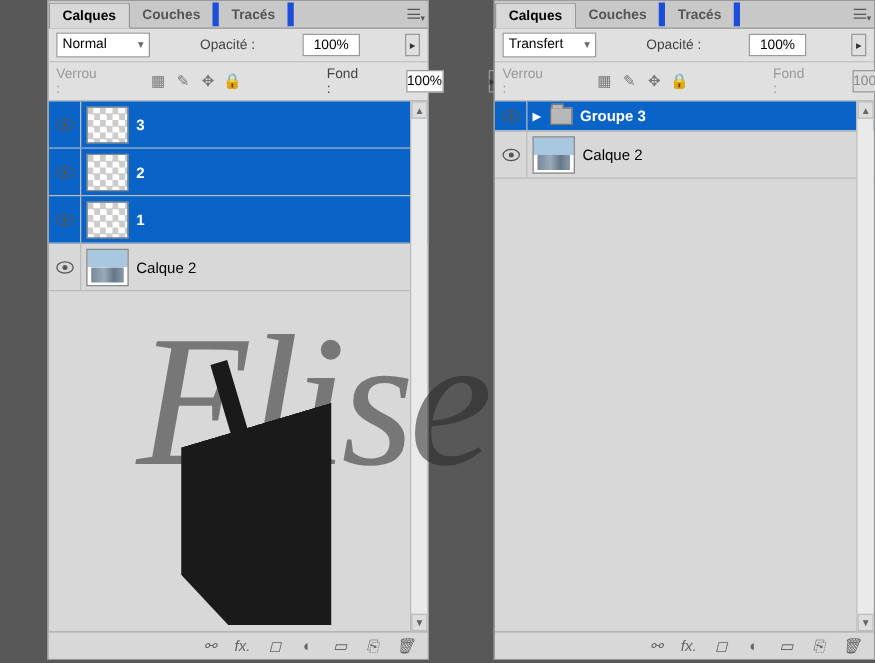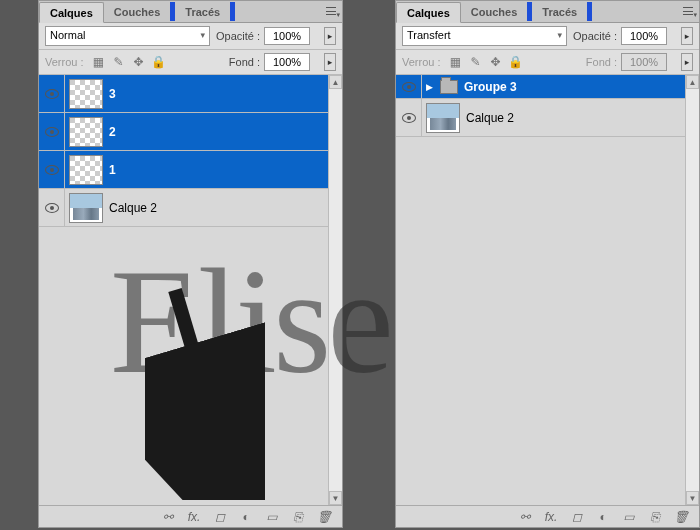--- a/index.html
+++ b/index.html
@@ -5,26 +5,26 @@
 *{box-sizing:border-box;margin:0;padding:0;font-family:Tahoma,Arial,sans-serif;font-size:11px;}
 body{background:#585858;width:700px;height:530px;position:relative;overflow:hidden;}
 .panel{position:absolute;background:#d8d8d8;border:1px solid #999;display:flex;flex-direction:column;}
 .tabs{display:flex;align-items:center;height:22px;background:#c8c8c8;border-bottom:1px solid #999;position:relative;}
 .tab{padding:4px 10px 3px;font-weight:bold;color:#555;cursor:pointer;border-right:5px solid #1d4ed8;position:relative;}
 .tab.active{background:#d8d8d8;color:#000;border-top:1px solid #999;border-left:1px solid #999;border-right:1px solid #999;border-bottom:1px solid #d8d8d8;margin-bottom:-1px;border-radius:2px 2px 0 0;}
 .panel-menu{position:absolute;right:4px;top:4px;width:14px;height:12px;cursor:pointer;display:flex;flex-direction:column;justify-content:space-between;padding:2px;}
 .panel-menu div{height:1px;background:#555;}
 .panel-menu::after{content:"▾";position:absolute;right:-2px;top:6px;font-size:7px;color:#555;}
 .row{display:flex;align-items:center;padding:3px 6px;border-bottom:1px solid #bbb;}
-.row.light{background:#e0e0e0;}
+.row.light{background:#e0e0e0;gap:34px;}
 .blend-select{flex:1;height:20px;background:#fff;border:1px solid #999;padding:2px 4px;position:relative;margin-right:6px;}
 .blend-select .caret{position:absolute;right:4px;top:3px;font-size:9px;color:#666;}
 .label{color:#444;margin-right:4px;}
 .label.dim{color:#999;}
-.pct-box{width:46px;height:18px;background:#fff;border:1px solid #999;display:flex;align-items:center;justify-content:center;margin-right:14px;}
+.pct-box{width:46px;height:18px;background:#fff;border:1px solid #999;display:flex;align-items:center;justify-content:center;margin-right:2px;}
 .pct-box.dim{background:#ddd;color:#888;}
 .stepper{width:12px;height:18px;border:1px solid #999;display:flex;align-items:center;justify-content:center;font-size:9px;color:#333;cursor:pointer;}
 .lock-icons{display:flex;gap:6px;align-items:center;margin-left:4px;}
 .lock-icon{width:14px;height:14px;display:flex;align-items:center;justify-content:center;color:#777;font-size:12px;}
 .layer-list{flex:1;overflow:auto;position:relative;}
 .layer{display:flex;align-items:center;height:38px;border-bottom:1px solid #bbb;}
 .layer.sel{background:#0a64c8;color:#fff;}
 .layer.group{height:24px;}
 .vis{width:26px;height:100%;display:flex;align-items:center;justify-content:center;border-right:1px solid #bbb;}
 .eye{width:14px;height:10px;border:1px solid #555;border-radius:50%;position:relative;}
@@ -34,21 +34,21 @@
 .thumb.img::after{content:"";position:absolute;bottom:2px;left:3px;right:3px;height:12px;background:linear-gradient(90deg,#789 0%,#9ab 40%,#678 70%,#89a 100%);}
 .thumb.folder{width:18px;height:14px;background:#b8b8b8;border:1px solid #777;position:relative;margin:0 6px 0 4px;}
 .thumb.folder::before{content:"";position:absolute;top:-4px;left:0;width:8px;height:3px;background:#b8b8b8;border:1px solid #777;border-bottom:none;}
 .group-toggle{width:10px;height:10px;margin-left:4px;color:#fff;font-size:9px;}
 .layer-name{font-weight:bold;font-size:12px;}
 .layer-name.normal{font-weight:normal;}
 .scrollbar{position:absolute;right:0;top:0;bottom:0;width:14px;background:#eaeaea;border-left:1px solid #bbb;}
 .scroll-arrow{height:14px;display:flex;align-items:center;justify-content:center;font-size:8px;color:#666;background:#ddd;border:1px solid #bbb;cursor:pointer;}
 .bottom-bar{height:22px;background:#d8d8d8;border-top:1px solid #aaa;display:flex;align-items:center;justify-content:flex-end;gap:10px;padding:0 10px;}
 .bb-icon{width:16px;height:16px;display:flex;align-items:center;justify-content:center;color:#666;font-size:12px;cursor:pointer;font-style:italic;}
-.watermark{position:absolute;font-family:Georgia,'Times New Roman',serif;font-size:150px;color:rgba(40,40,40,0.55);font-weight:normal;pointer-events:none;letter-spacing:-4px;}
+.watermark{position:absolute;font-family:Georgia,'Times New Roman',serif;font-size:150px;color:rgba(40,40,40,0.55);font-weight:normal;pointer-events:none;letter-spacing:-4px;font-style:italic;}
 .arrow-annot{position:absolute;pointer-events:none;}
 </style>
 </head>
 <body>
 
 <div class="panel" style="left:38px;top:0;width:305px;height:528px;">
   <div class="tabs">
     <div class="tab active">Calques</div>
     <div class="tab">Couches</div>
     <div class="tab">Tracés</div>

